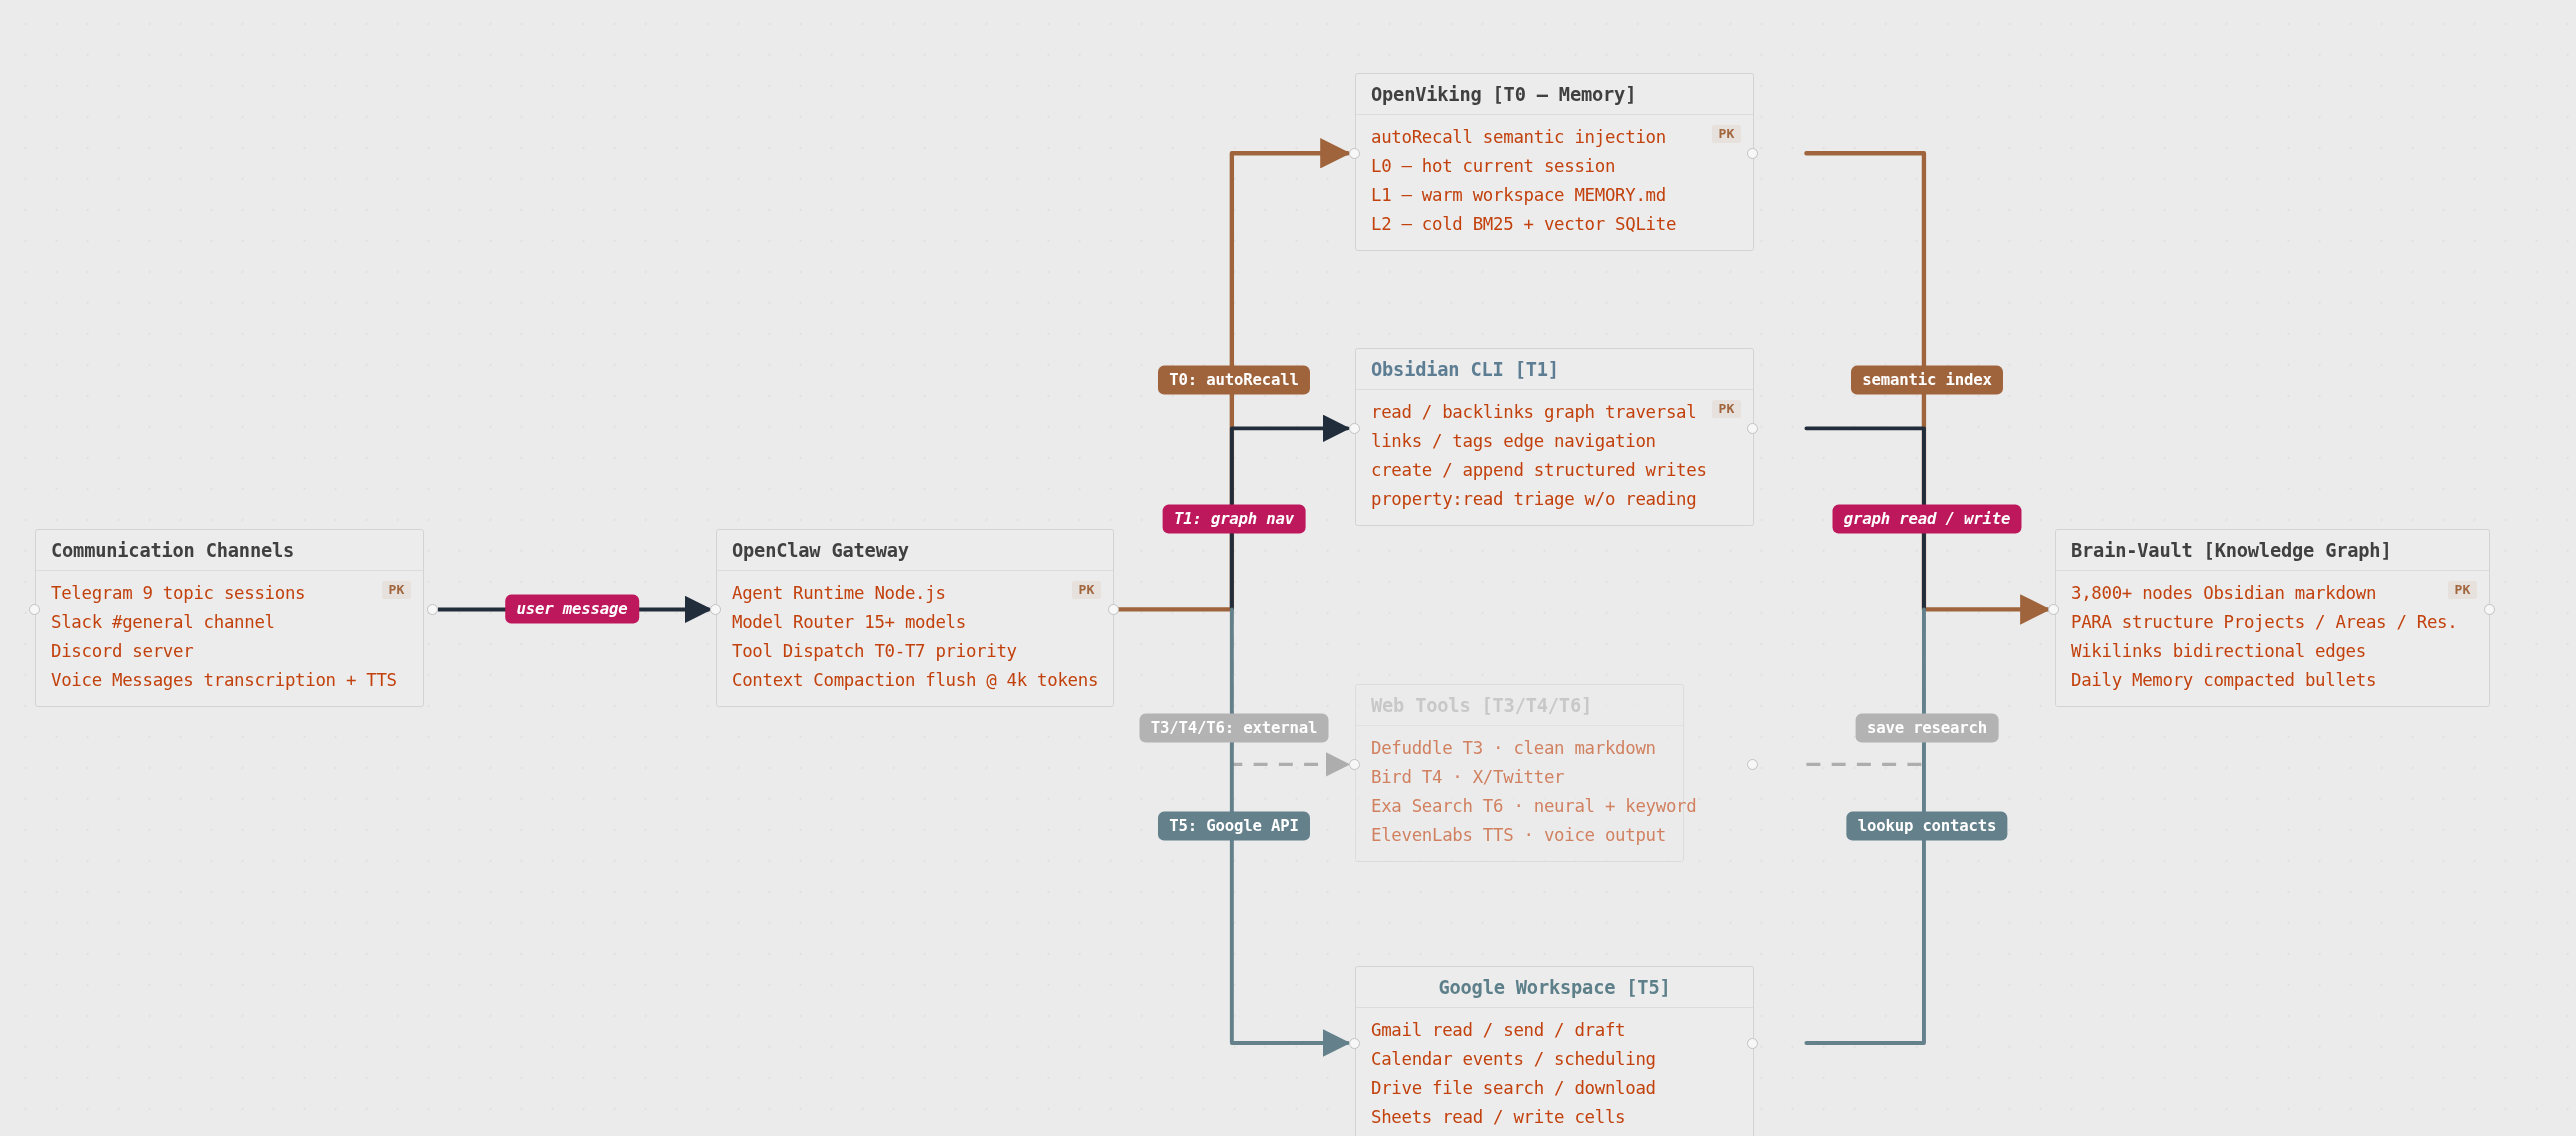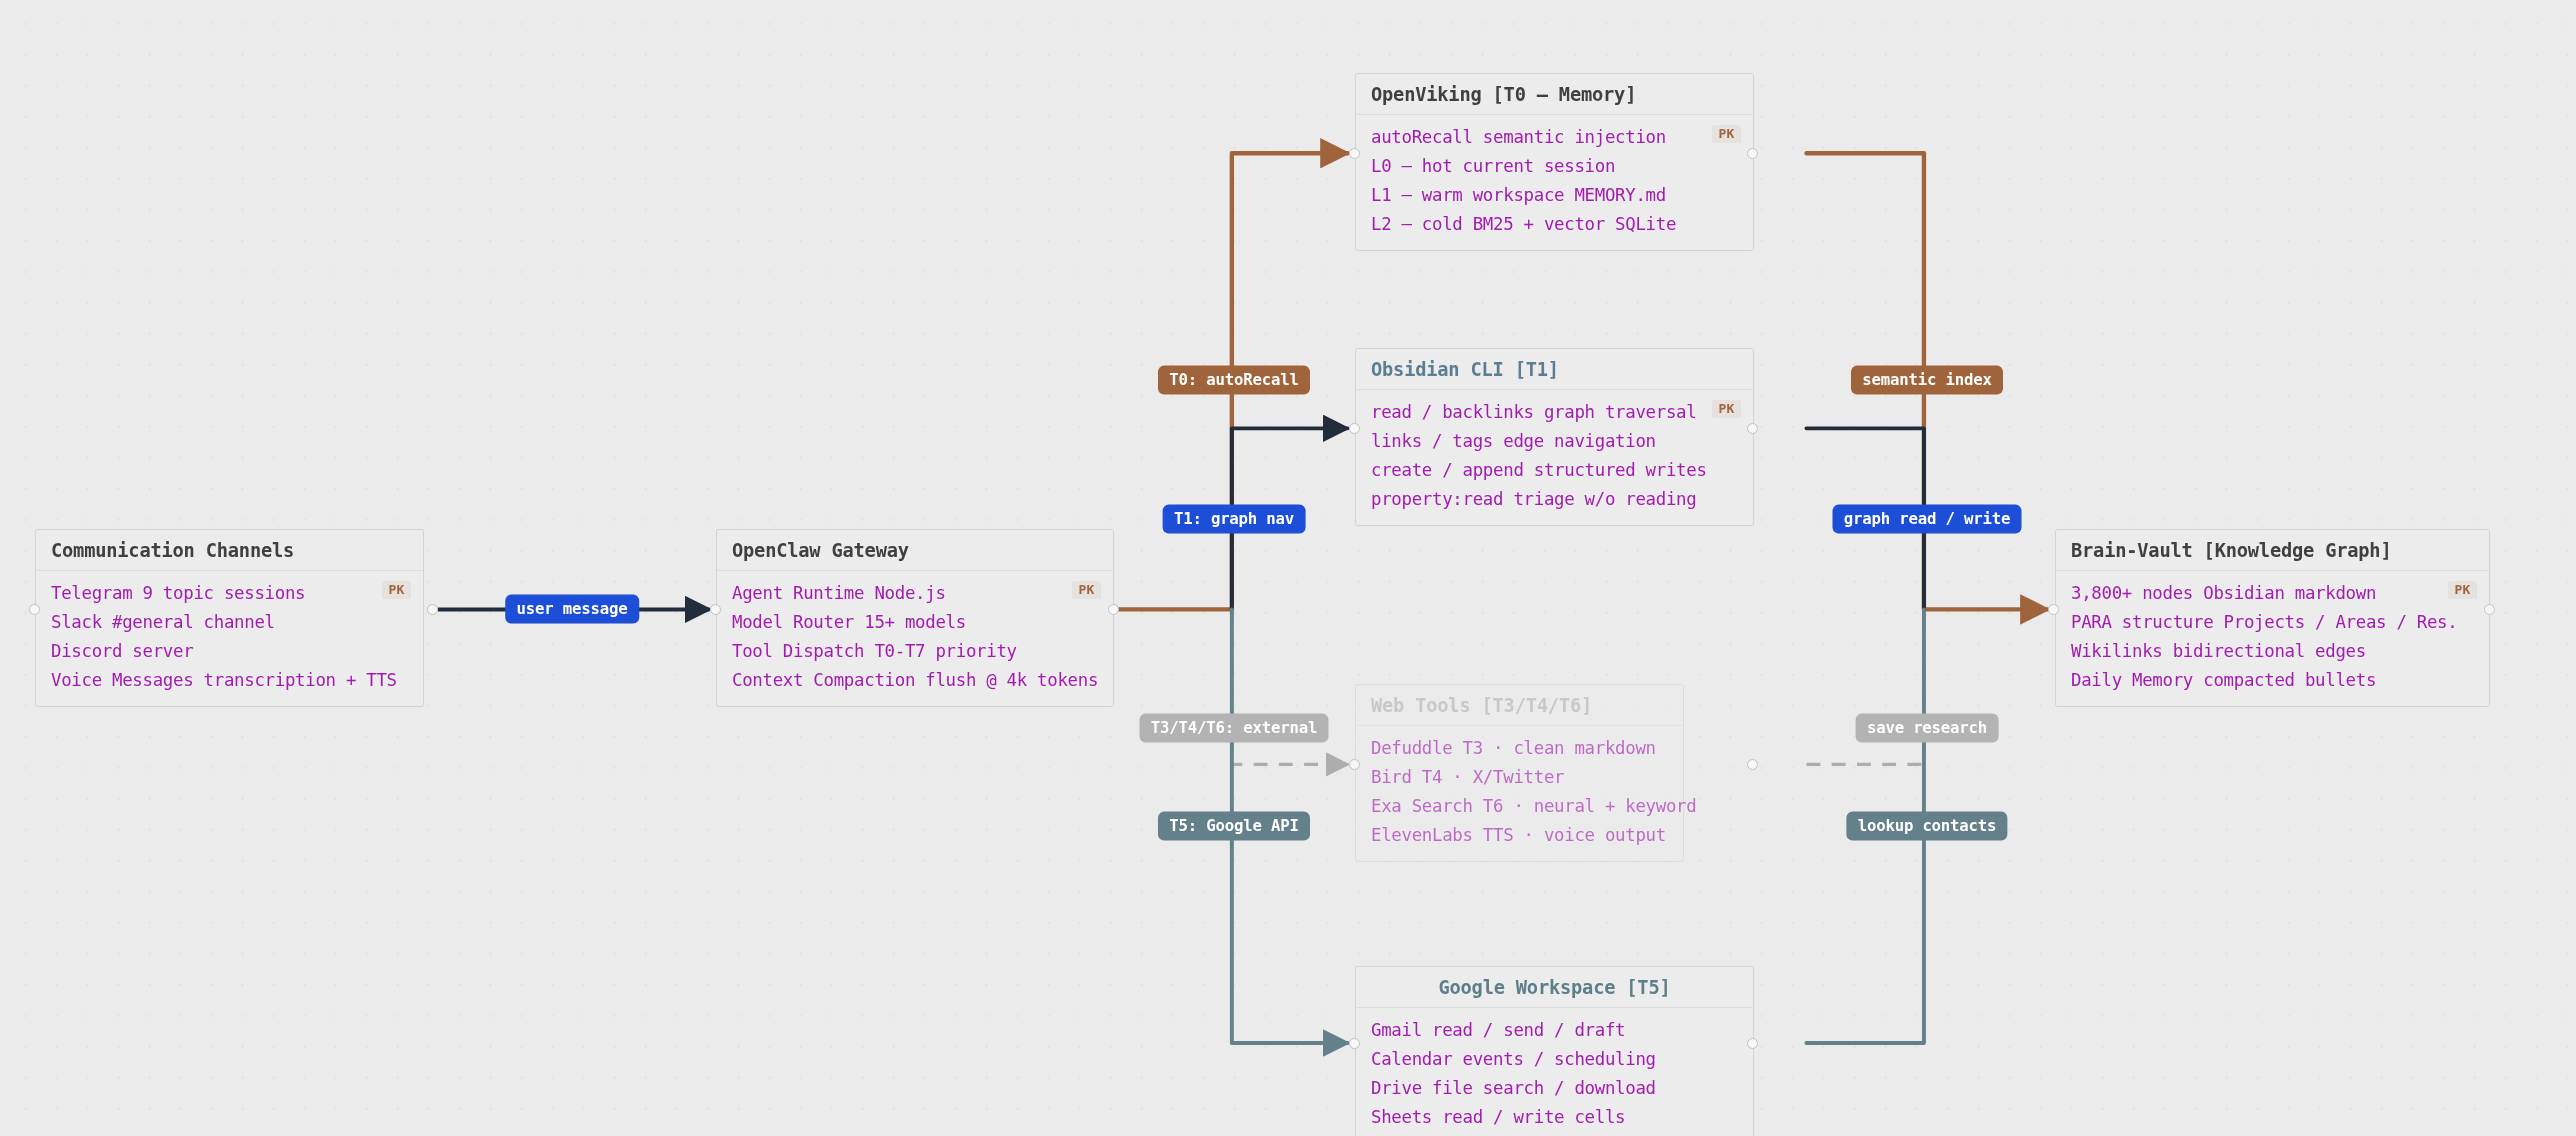--- a/index.html
+++ b/index.html
@@ -50,21 +50,21 @@
     letter-spacing: -0.2px;
     white-space: nowrap;
   }
   .node-body {
     position: relative;
     padding: 7.8px 15px 11.3px;
   }
   .node-row {
     font-size: 17.4px;
     line-height: 29px;
-    color: #a21caf;
+    color: #c2410c;
     white-space: nowrap;
     letter-spacing: -0.3px;
   }
   .pk-badge {
     position: absolute;
     right: 12.2px;
     top: 9.6px;
     background: #e7e1de;
     color: #a1663d;
     font-size: 13px;
@@ -99,21 +99,21 @@
     color: #ffffff;
     font-size: 15.7px;
     font-weight: bold;
     letter-spacing: -0.2px;
     padding: 6.1px 11.3px 7px;
     border-radius: 6.1px;
     white-space: nowrap;
     z-index: 6;
     line-height: 1;
   }
-  .lbl-dark   { background: #1d4ed8; }
+  .lbl-dark   { background: #be185d; font-style: italic; }
   .lbl-brown  { background: #a0643d; }
   .lbl-gray   { background: #b3b3b3; margin-top: 40px; }
   .lbl-teal   { background: #63808b; }
 </style>
 </head>
 <body>
 
 <div id="canvas">
 
   <svg id="edge-layer" viewBox="0 0 2959 1306">

